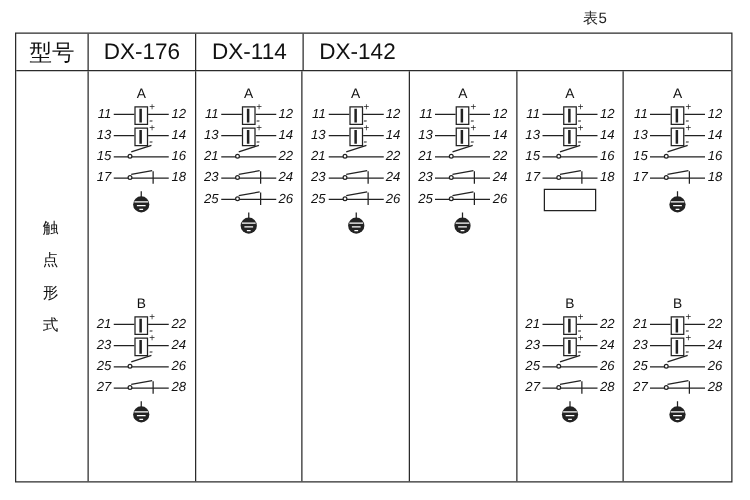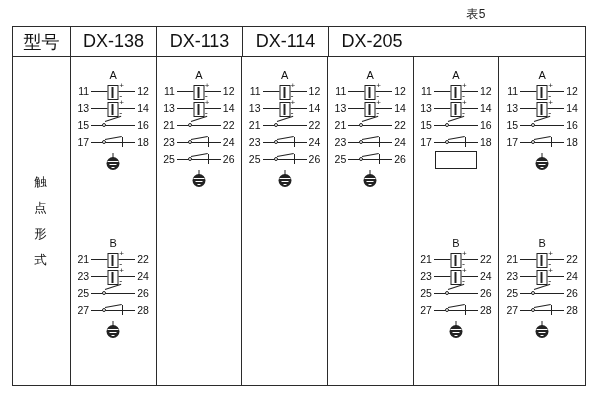--- a/index.html
+++ b/index.html
@@ -76,20 +76,21 @@
     left:0;right:0;
   }
   .group-title{
     text-align:center;
     font-size:11px;
     height:13px;
     line-height:13px;
   }
   .contacts{
     margin-top:1px;
+    font-style:italic;
   }
 
   .crow{
     display:flex;
     align-items:center;
     justify-content:center;
     height:17px;
   }
   .lbl{
     font-size:10.5px;
@@ -251,24 +252,23 @@
 <body>
 
 <div class="page">
 
   <div class="corner-note">表5</div>
 
   <div class="table">
 
     <div class="head-row">
       <div class="head-cell row-label">型号</div>
-      <div class="head-cell col">DX-138</div>
-      <div class="head-cell col">DX-113</div>
+      <div class="head-cell col">DX-176</div>
       <div class="head-cell col">DX-114</div>
-      <div class="head-cell col">DX-205</div>
+      <div class="head-cell col">DX-142</div>
     </div>
 
     <div class="body-row">
 
       <div class="body-cell row-label">
         <div class="vtext">
           <span>触</span>
           <span>点</span>
           <span>形</span>
           <span>式</span>

